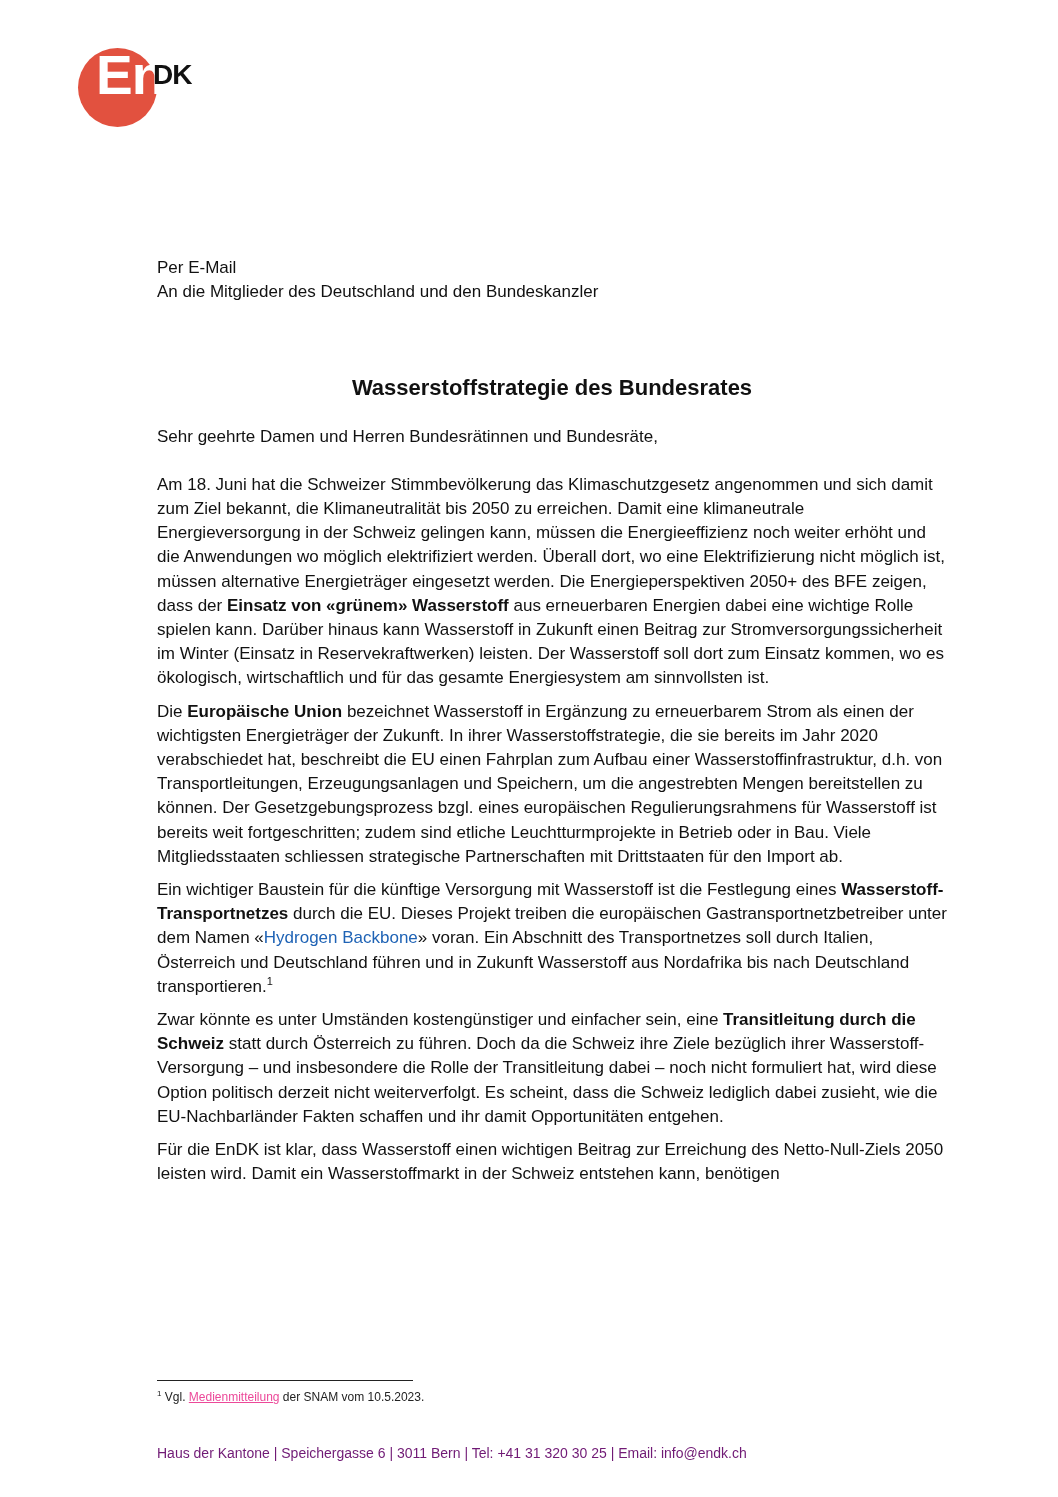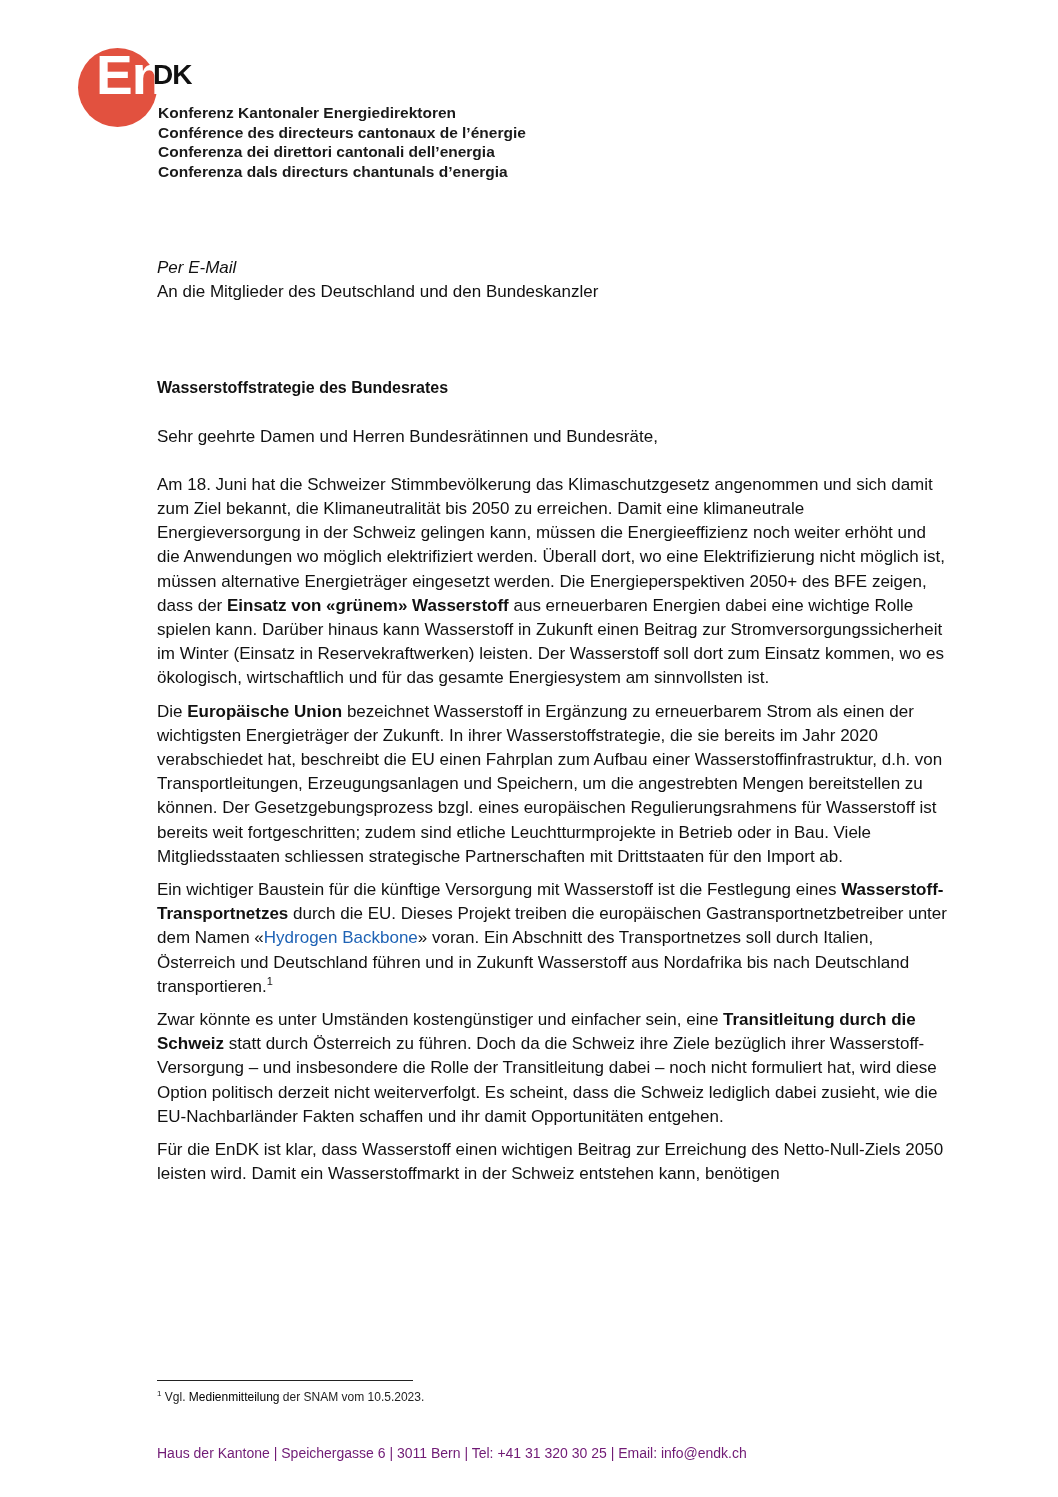--- a/index.html
+++ b/index.html
@@ -15,52 +15,46 @@
     .logo-dk { position: absolute; left: 153px; top: 50px; font-size: 28px; font-weight: bold;
                color: #111; letter-spacing: -1px; line-height: 50px; }
     .logo-lines { position: absolute; left: 158px; top: 103px; font-size: 15.5px; font-weight: bold;
                   line-height: 19.5px; color: #1a1a1a; }
     .logo-lines div { white-space: nowrap; }
 
     
     .content { position: absolute; left: 157px; top: 256px; width: 790px;
                font-size: 17px; line-height: 24.2px; color: #111; }
     .content p { margin: 0; }
-    .italic { font-style: italic; }
+    .italic { }
     .gap-s { height: 24px; }
     .gap-l { height: 48px; }
-    .subject { font-weight: bold; font-size: 16px; }
+    .subject { font-weight: bold; font-size: 22px; text-align: center; }
     .para { margin-bottom: 9px !important; }
     b { font-weight: bold; }
     .link { color: #1f63b5; }
     sup { font-size: 11px; line-height: 0; }
 
     
     .fn-rule { position: absolute; left: 157px; top: 1380px; width: 256px; height: 1px; background: #222; }
     .footnote { position: absolute; left: 157px; top: 1390px; font-size: 12px; color: #222; white-space: nowrap; }
     .footnote sup { font-size: 8px; }
-    .fn-link { color: #000000; }
+    .fn-link { color: #ec4899; text-decoration: underline; }
 
     
     .footer { position: absolute; left: 157px; top: 1445px; font-size: 14px; color: #701a75; white-space: nowrap; }
   </style>
 </head>
 <body>
 
 <div class="page">
 
   <div class="logo-circle"></div>
   <div class="logo-en">En</div>
   <div class="logo-dk">DK</div>
-  <div class="logo-lines">
-    <div>Konferenz Kantonaler Energiedirektoren</div>
-    <div>Conférence des directeurs cantonaux de l’énergie</div>
-    <div>Conferenza dei direttori cantonali dell’energia</div>
-    <div>Conferenza dals directurs chantunals d’energia</div>
-  </div>
 
   <div class="content">
     <p class="italic">Per E-Mail</p>
     <p>An die Mitglieder des Deutschland und den Bundeskanzler</p>
     <div class="gap-s"></div>
     <div class="gap-l"></div>
     <p class="subject">Wasserstoffstrategie des Bundesrates</p>
     <div class="gap-s"></div>
     <p>Sehr geehrte Damen und Herren Bundesrätinnen und Bundesräte,</p>
     <div class="gap-s"></div>

